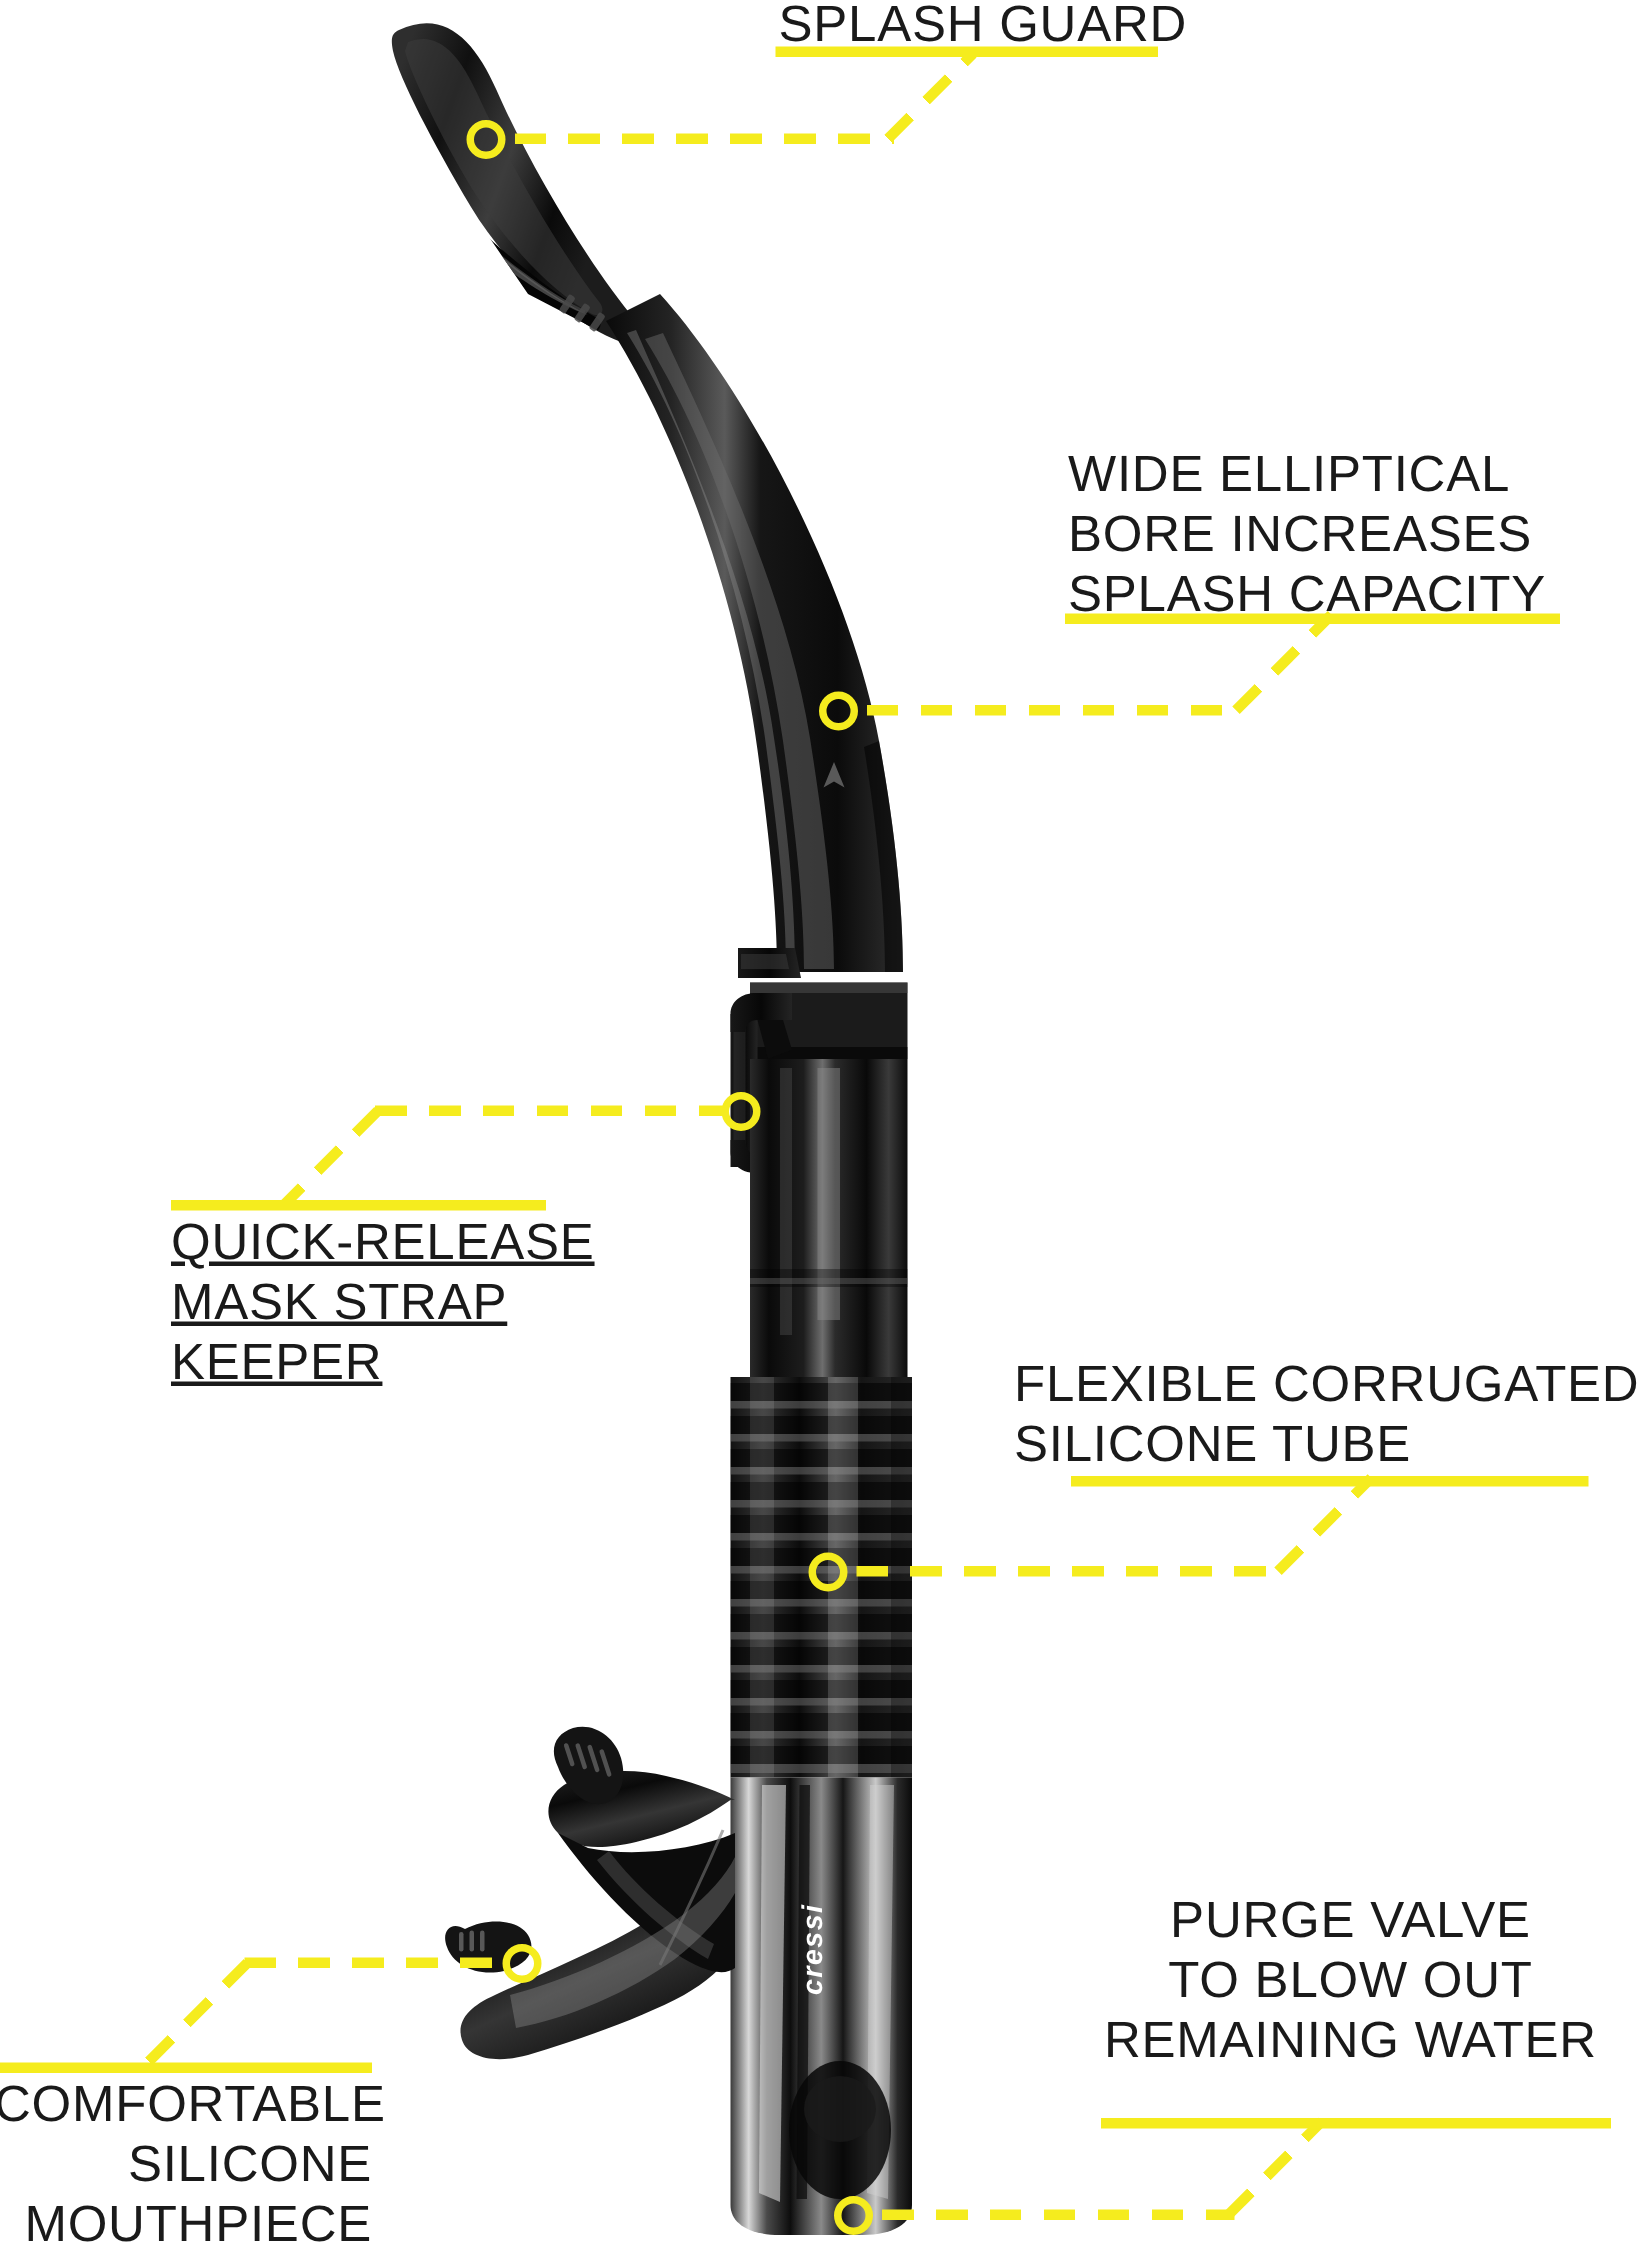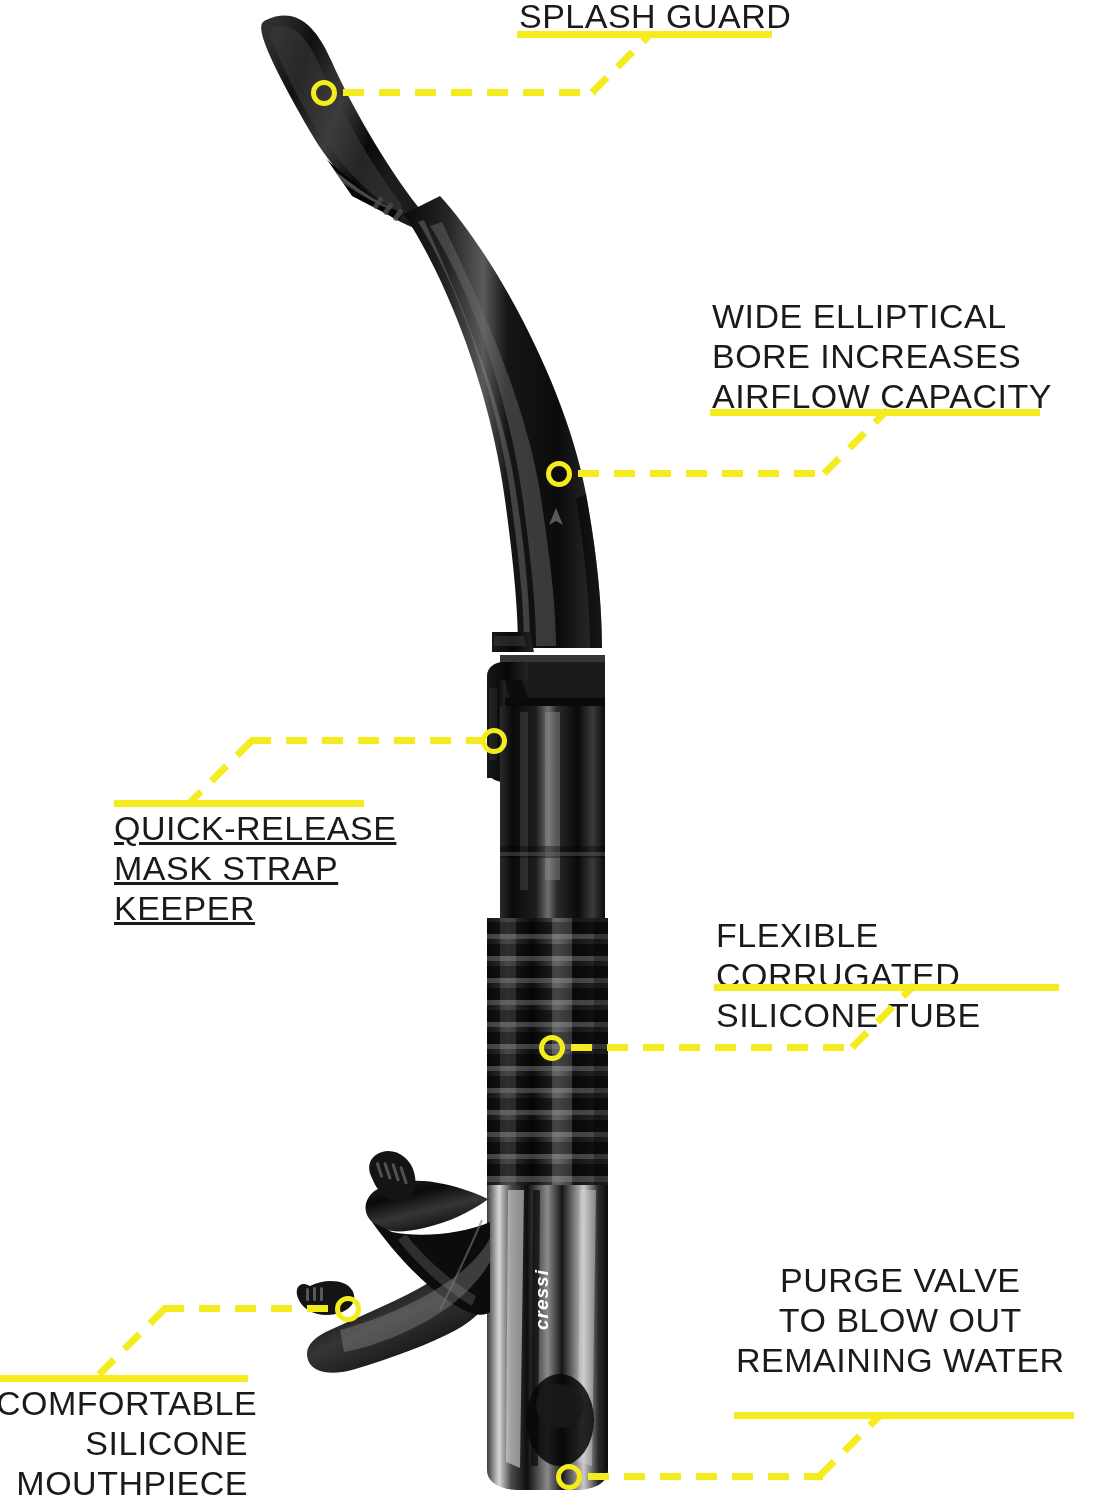--- a/index.html
+++ b/index.html
@@ -319,35 +319,35 @@
   </svg>
 
   <div class="callout" style="left:519px; top:-4px;">SPLASH GUARD</div>
   <div class="bar" style="left:517px; top:31px; width:255px;"></div>
   <div class="ring" style="left:311px; top:80px;"></div>
   <div class="dash-h" style="left:343px; top:89px; width:253px;"></div>
   <div class="dash-d" style="left:592px; top:89px; width:80px; transform: rotate(-45deg);"></div>
 
   <div class="callout" style="left:712px; top:296px;">WIDE ELLIPTICAL
 BORE INCREASES
-AIRFLOW CAPACITY</div>
+SPLASH CAPACITY</div>
   <div class="bar" style="left:710px; top:409px; width:330px;"></div>
   <div class="ring" style="left:546px; top:461px;"></div>
   <div class="dash-h" style="left:578px; top:470px; width:250px;"></div>
   <div class="dash-d" style="left:824px; top:470px; width:90px; transform: rotate(-45deg);"></div>
 
   <div class="bar" style="left:114px; top:800px; width:250px;"></div>
   <div class="callout" style="left:114px; top:808px;text-decoration:underline;">QUICK-RELEASE
 MASK STRAP
 KEEPER</div>
   <div class="ring" style="left:481px; top:728px;"></div>
   <div class="dash-h" style="left:250px; top:737px; width:233px;"></div>
   <div class="dash-d" style="left:252px; top:737px; width:90px; transform: rotate(135deg);"></div>
 
-  <div class="callout" style="left:716px; top:903px;margin-top:12px;">FLEXIBLE CORRUGATED
+  <div class="callout" style="left:676px; top:903px;">FLEXIBLE CORRUGATED
 SILICONE TUBE</div>
   <div class="bar" style="left:714px; top:984px; width:345px;"></div>
   <div class="ring" style="left:539px; top:1035px;"></div>
   <div class="dash-h" style="left:571px; top:1044px; width:285px;"></div>
   <div class="dash-d" style="left:852px; top:1044px; width:88px; transform: rotate(-45deg);"></div>
 
   <div class="callout" style="left:736px; top:1260px;text-align:center;">PURGE VALVE
 TO BLOW OUT
 REMAINING WATER</div>
   <div class="bar" style="left:734px; top:1412px; width:340px;"></div>

